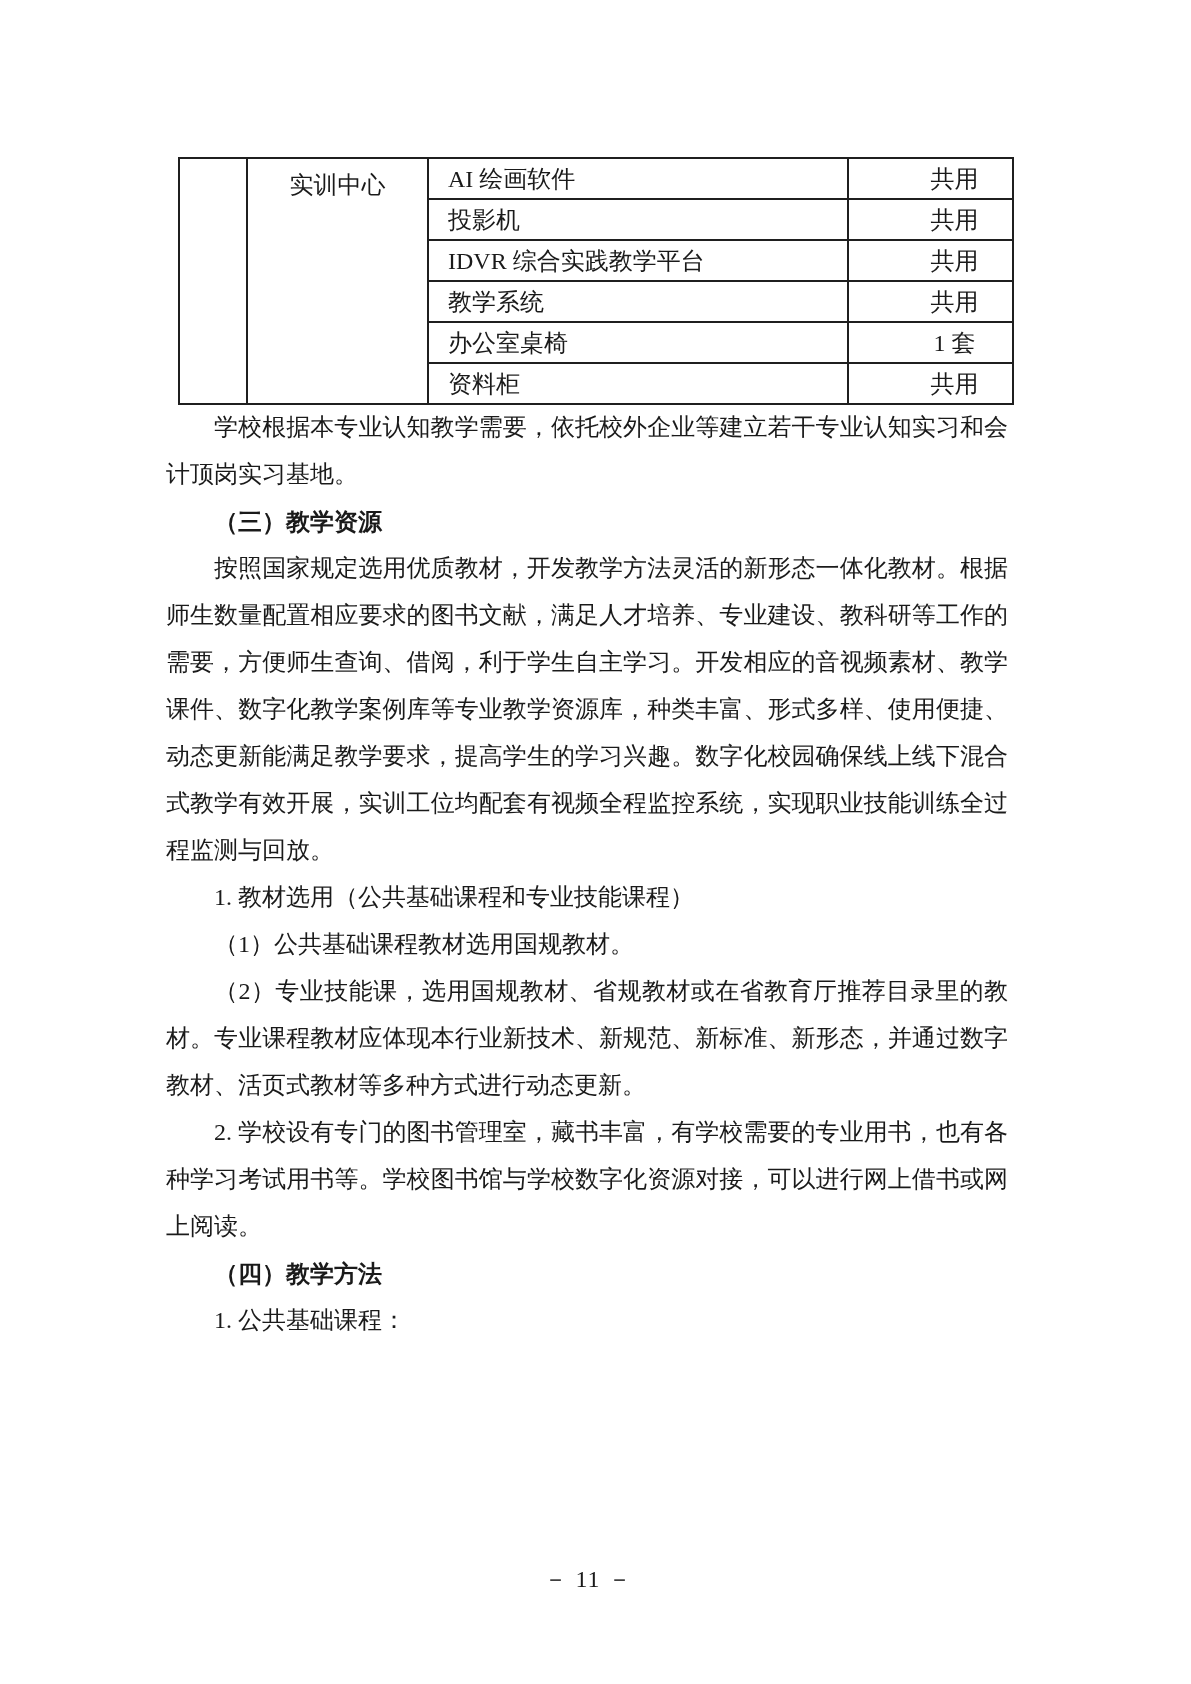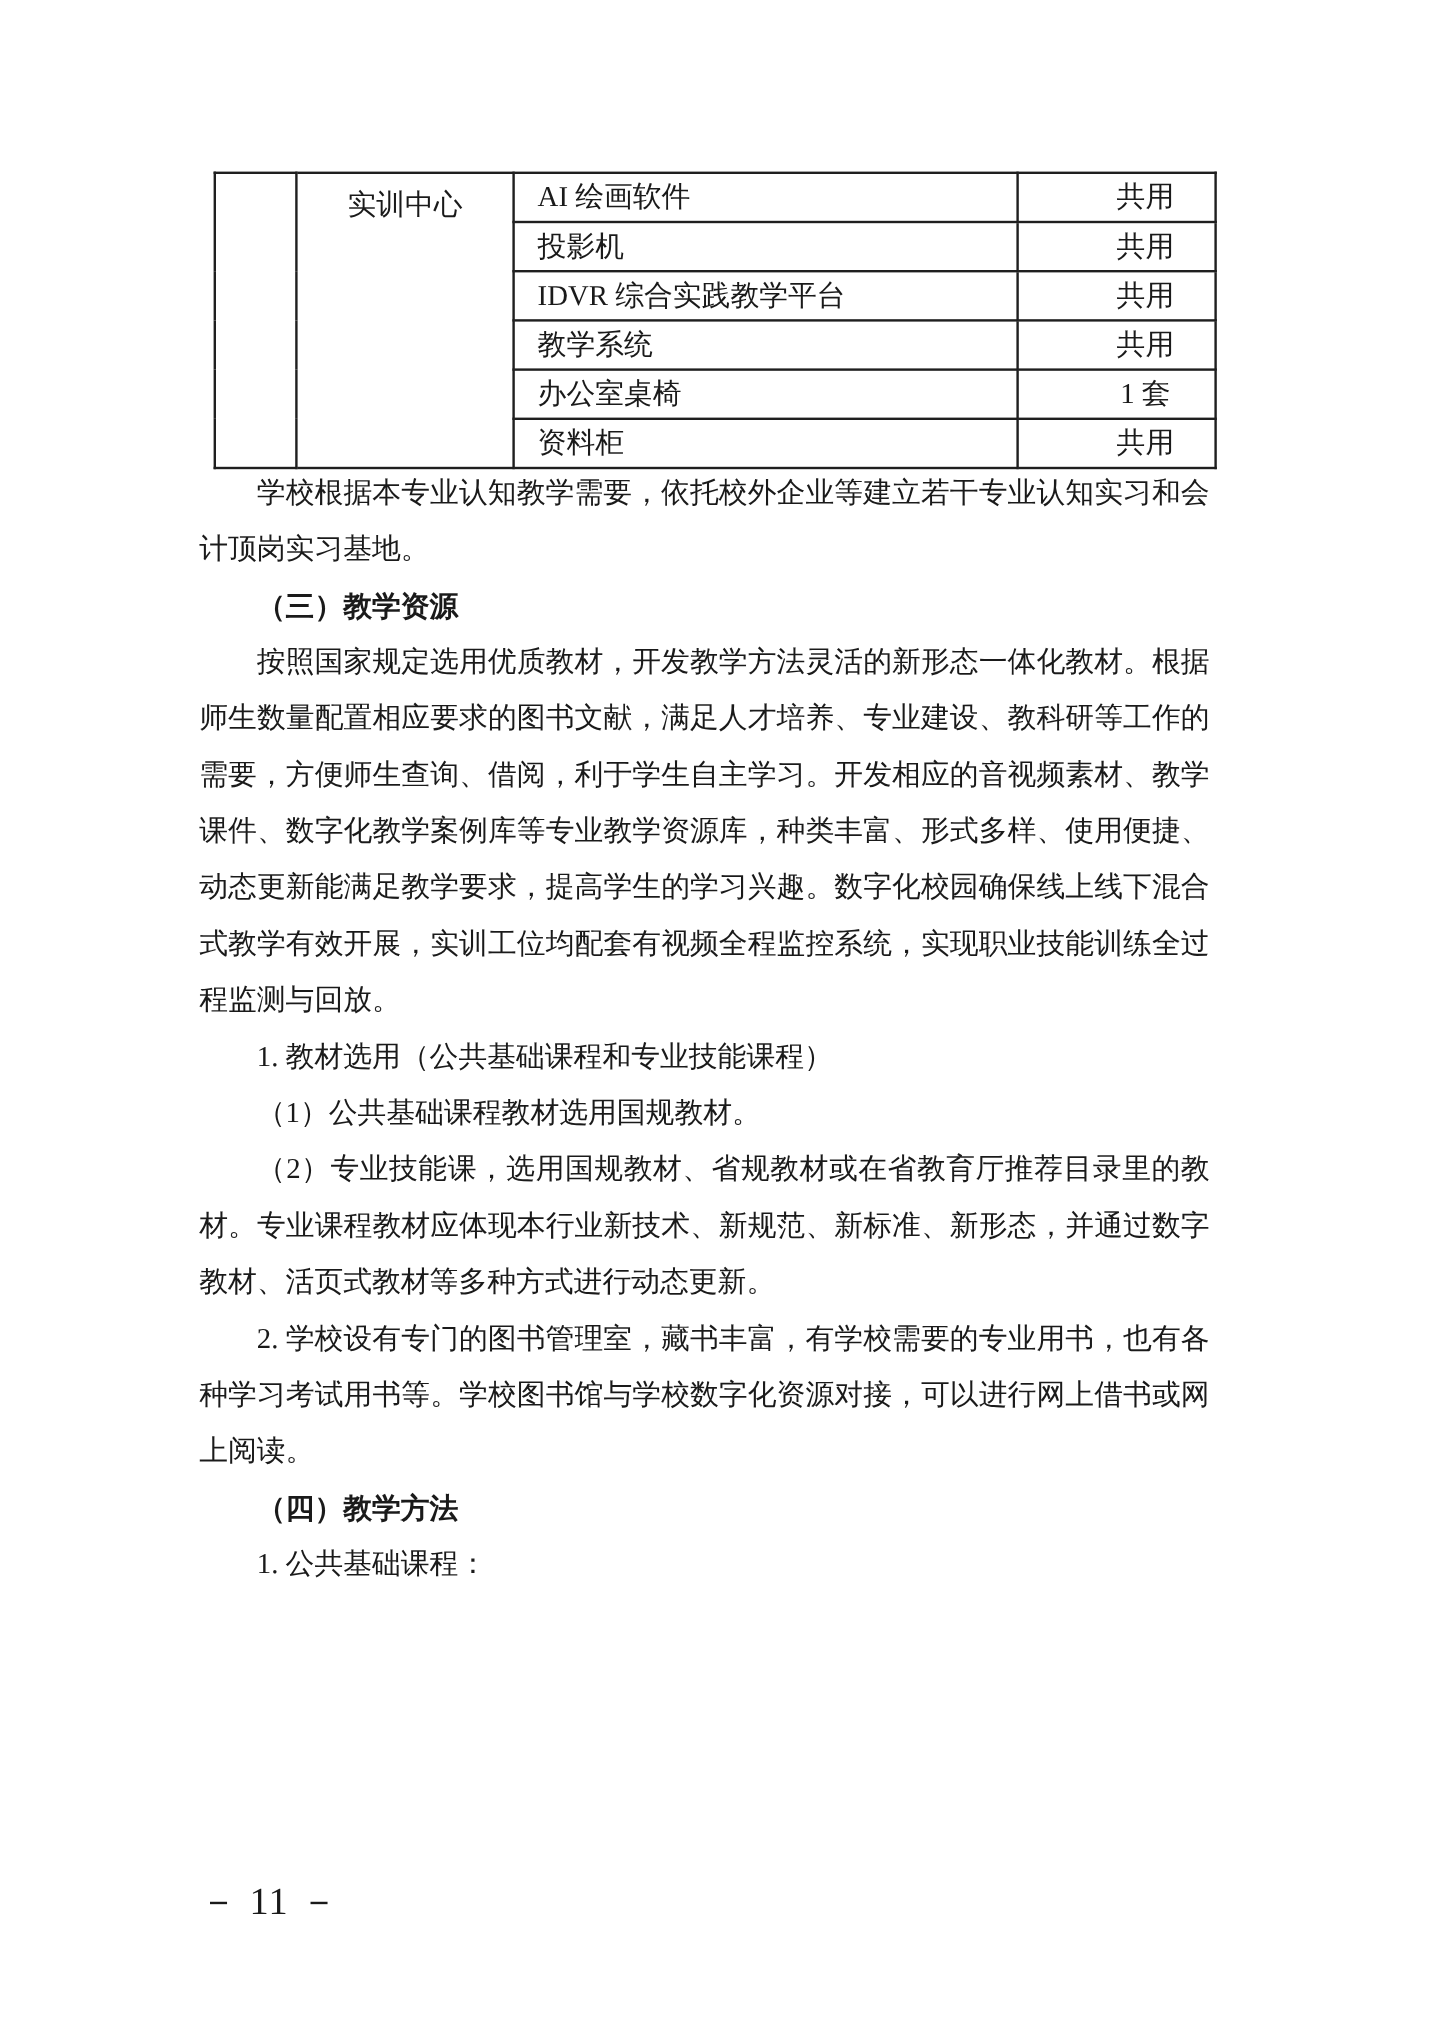--- a/index.html
+++ b/index.html
@@ -8,21 +8,21 @@
     position: relative;
     width: 1191px;
     height: 1684px;
     font-family: "Liberation Serif", "DejaVu Serif", serif;
     color: #1a1a1a;
     overflow: hidden;
   }
   .doc-table {
     position: absolute;
     left: 178px;
-    top: 143px;
+    top: 157px;
     border-collapse: collapse;
     table-layout: fixed;
   }
   .doc-table td {
     border: 2px solid #1f1f1f;
     font-size: 24px;
     height: 41px;
     line-height: 28px;
     overflow: hidden;
     white-space: nowrap;
@@ -37,43 +37,43 @@
     text-align: left;
     padding-left: 19px;
   }
   .cell-qty {
     text-align: center;
     padding-left: 48px;
   }
   .content {
     position: absolute;
     left: 166px;
-    top: 388px;
+    top: 404px;
     width: 842px;
     font-size: 24px;
     line-height: 47px;
     text-align: justify;
   }
   .content .para {
     text-indent: 2em;
     margin: 0;
   }
   .content .heading {
     text-indent: 2em;
     margin: 0;
     font-weight: bold;
     font-family: "Liberation Sans", "DejaVu Sans", sans-serif;
   }
   .page-number {
     position: absolute;
     left: 166px;
     top: 1563px;
     width: 844px;
-    text-align: left;
-    font-size: 32px;
+    text-align: center;
+    font-size: 24px;
     letter-spacing: 1px;
     color: #1a1a1a;
   }
 </style>
 </head>
 <body>
 
 <table class="doc-table">
   <colgroup>
     <col style="width:68px">

